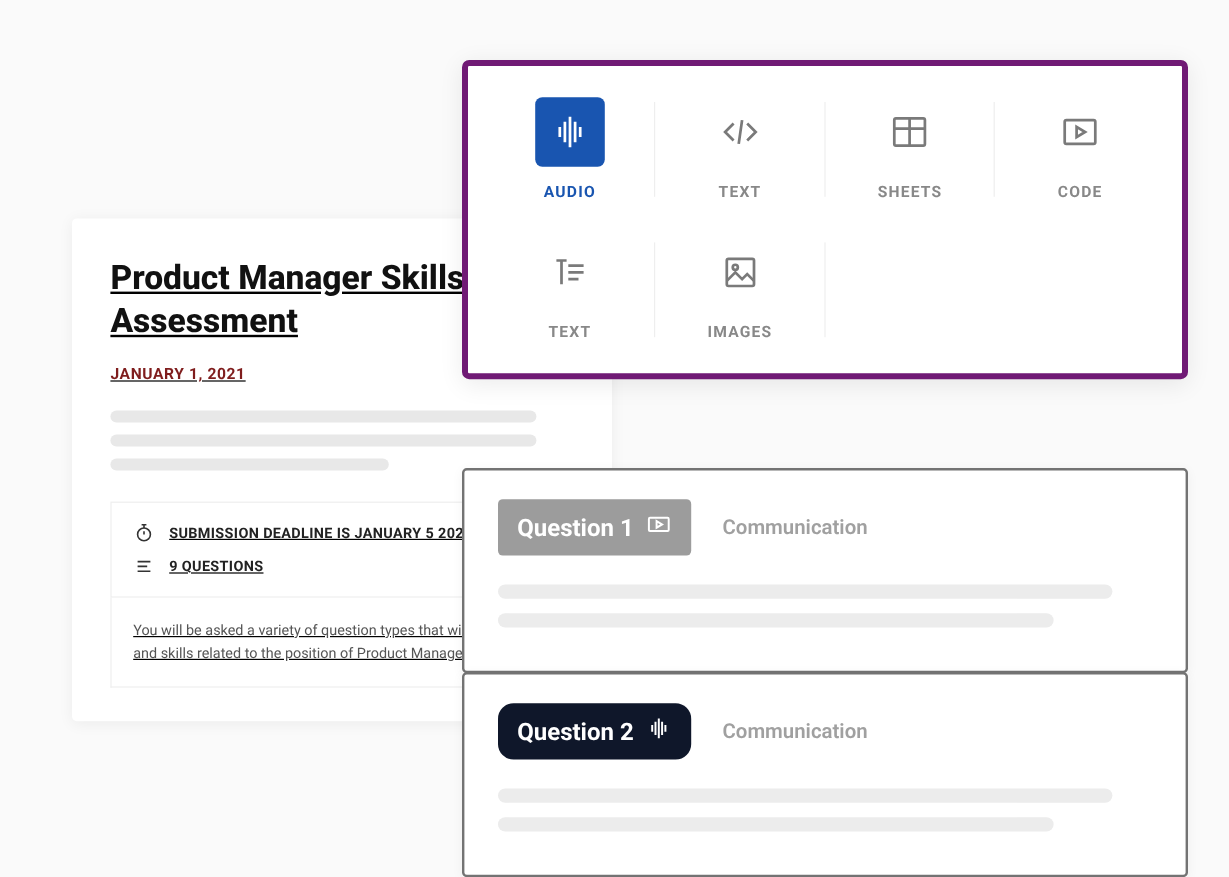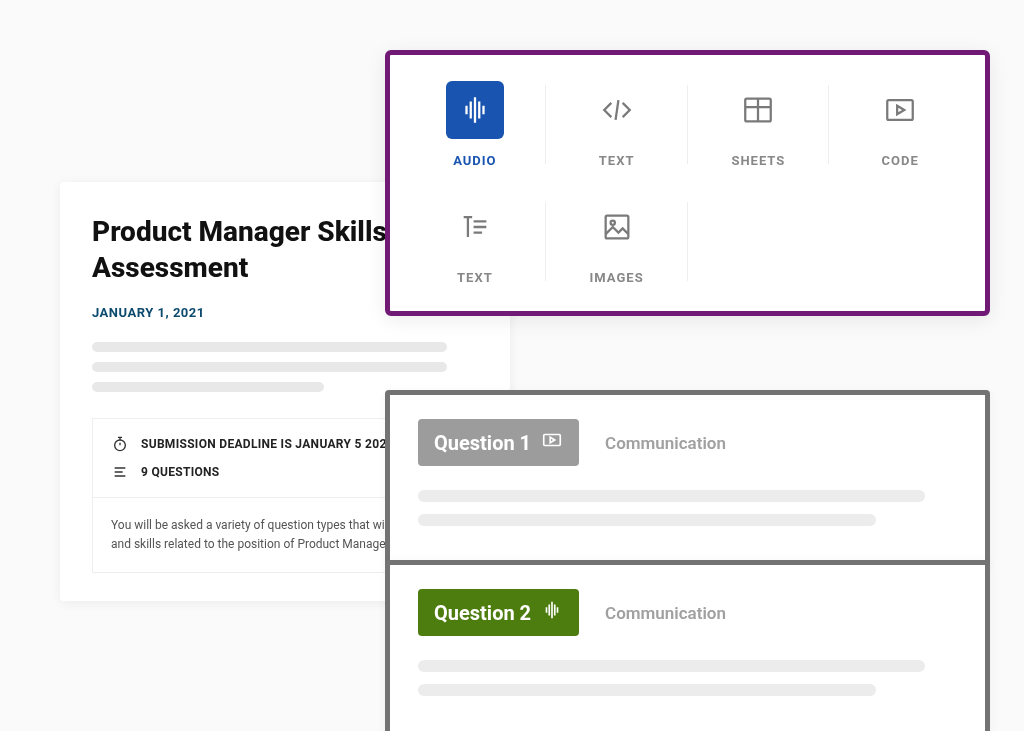--- a/index.html
+++ b/index.html
@@ -17,33 +17,34 @@
     }
     .assessment-card {
       position: absolute;
       left: 60px;
       top: 182px;
       width: 450px;
       background: #fff;
       border-radius: 4px;
       box-shadow: 0 2px 12px rgba(0,0,0,0.06);
       padding: 32px 32px 28px 32px;
+      text-decoration: underline;
     }
     .assessment-title {
       font-size: 28px;
       font-weight: 800;
       line-height: 1.3;
       color: #111;
       margin-bottom: 18px;
     }
     .assessment-date {
       font-size: 13px;
       font-weight: 700;
       letter-spacing: 0.5px;
-      color: #0c4a6e;
+      color: #7f1d1d;
       margin-bottom: 22px;
     }
     .skeleton-lines {
       margin-bottom: 26px;
     }
     .skeleton-line {
       height: 10px;
       background: #e8e8e8;
       border-radius: 5px;
       margin-bottom: 10px;
@@ -135,21 +136,21 @@
       letter-spacing: 1px;
       color: #888;
     }
     .type-option.active .type-label {
       color: #1955b0;
     }
     .question-card {
       position: absolute;
       background: #fff;
       border-radius: 4px;
-      border: 5px solid #737373;
+      border: 2px solid #737373;
       box-shadow: 0 2px 10px rgba(0,0,0,0.05);
       padding: 24px 28px;
     }
     .q1 {
       left: 385px;
       top: 390px;
       width: 605px;
     }
     .q2 {
       left: 385px;
@@ -166,21 +167,21 @@
       display: inline-flex;
       align-items: center;
       gap: 10px;
       padding: 10px 16px;
       border-radius: 4px;
       color: #fff;
       font-size: 20px;
       font-weight: 700;
     }
     .badge-gray { background: #9c9c9c; }
-    .badge-blue { background: #4d7c0f; }
+    .badge-blue { background: #0f172a; border-radius: 13px; }
     .question-category {
       font-size: 17px;
       font-weight: 600;
       color: #a0a0a0;
     }
     .q-skeleton {
       height: 12px;
       background: #ececec;
       border-radius: 6px;
       margin-bottom: 12px;

